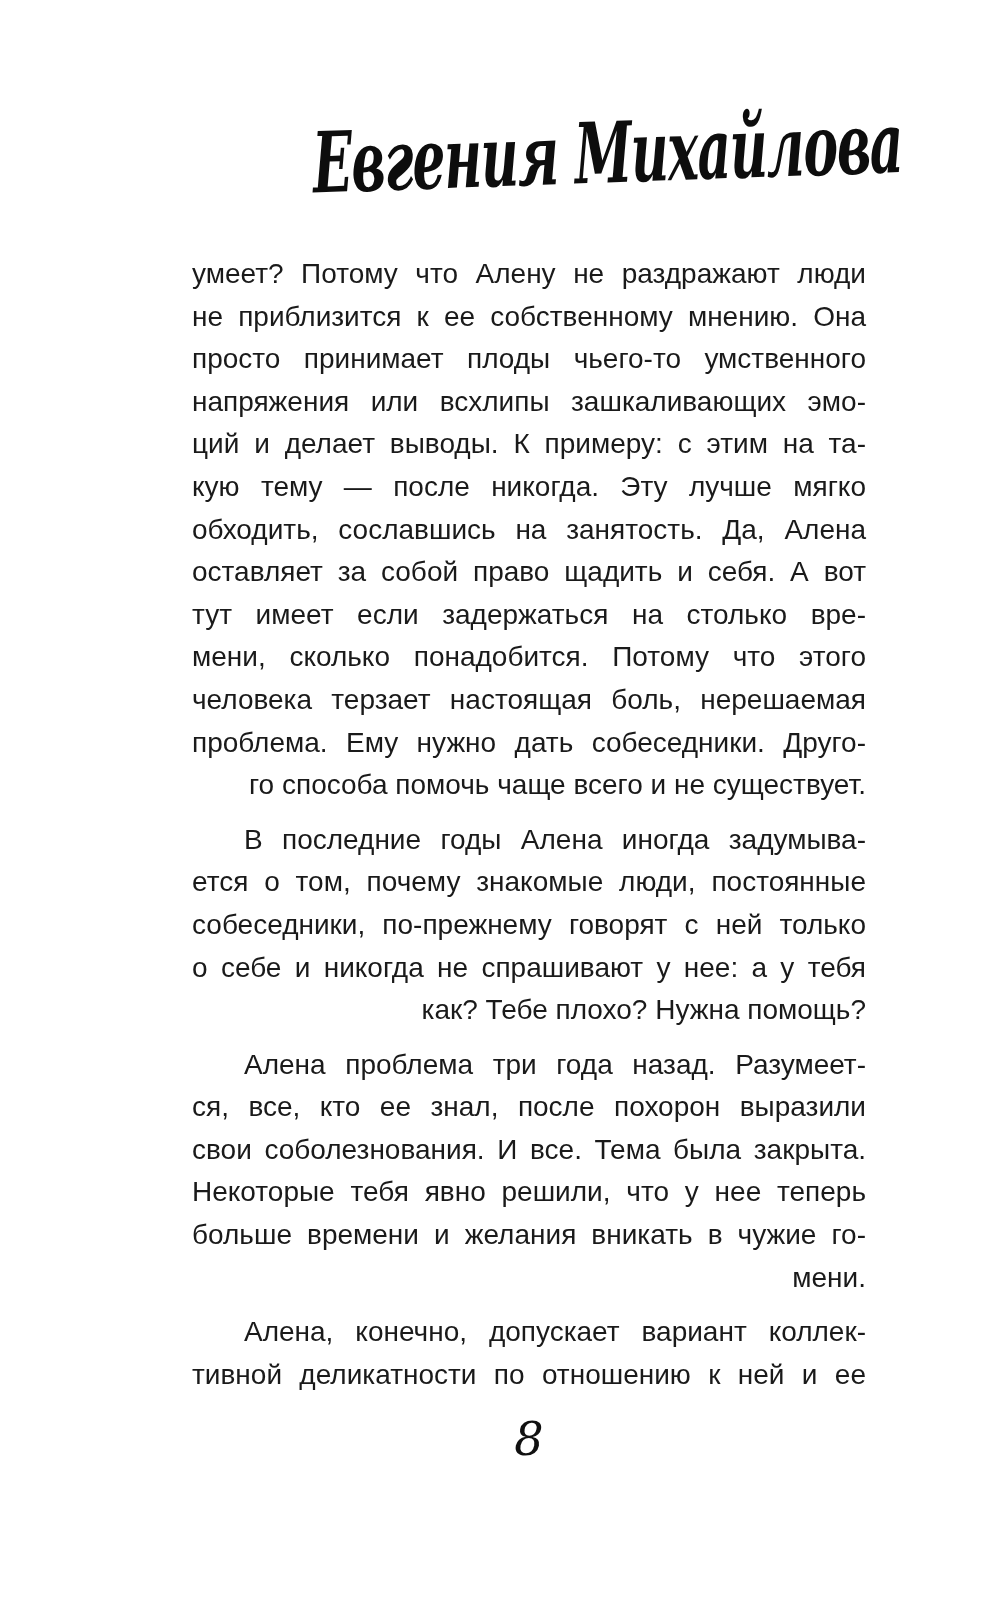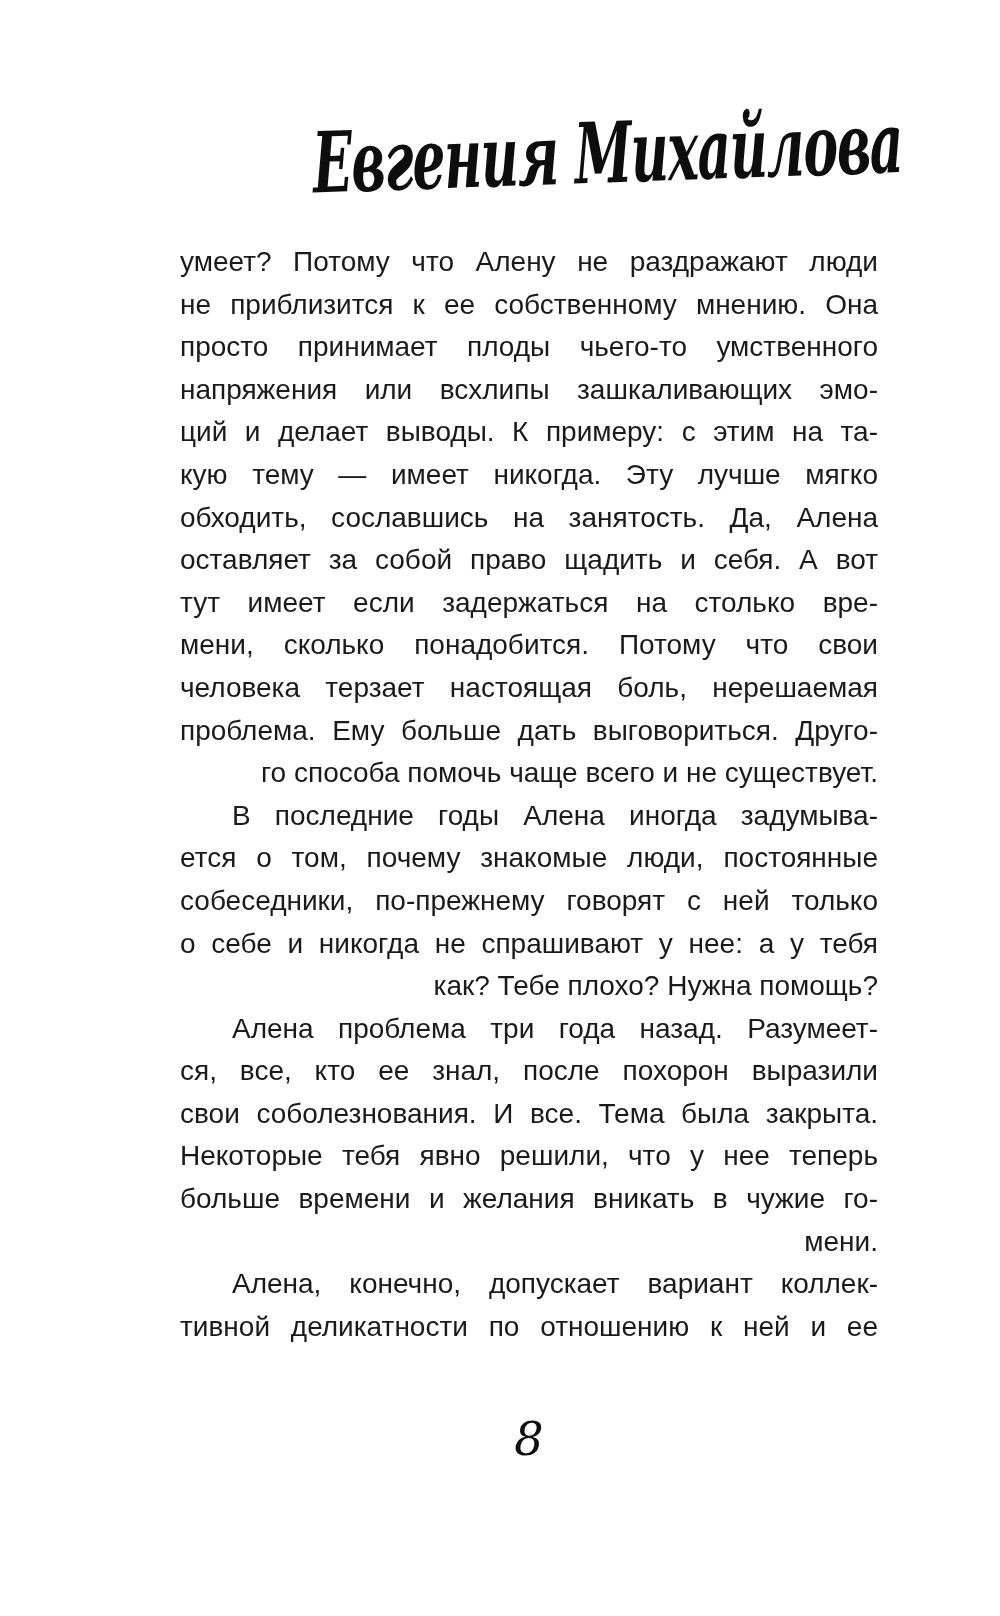--- a/index.html
+++ b/index.html
@@ -34,21 +34,21 @@
   
   .body-text {
     position: absolute;
     left: 180px;
     top: 241px;
     width: 698px;
     font-size: 28px;
     line-height: 42.6px;
     color: #1a1a1a;
   }
-  .paragraph { margin: 0; padding: 0; }
+  .paragraph { margin: 12px; padding: 0; }
   .line {
     text-align: justify;
     text-align-last: justify;
   }
   .line.lastline {
     text-align: right;
     text-align-last: auto;
   }
   .line.indent {
     text-indent: 52px;
@@ -73,27 +73,27 @@
 <div class="page">
   <div class="signature">Евгения Михайлова</div>
 
   <div class="body-text" id="body-text">
       <div class="paragraph">
         <div class="line">умеет? Потому что Алену не раздражают люди</div>
         <div class="line">не приблизится к ее собственному мнению. Она</div>
         <div class="line">просто принимает плоды чьего-то умственного</div>
         <div class="line">напряжения или всхлипы зашкаливающих эмо-</div>
         <div class="line">ций и делает выводы. К примеру: с этим на та-</div>
-        <div class="line">кую тему — имеет никогда. Эту лучше мягко</div>
+        <div class="line">кую тему — после никогда. Эту лучше мягко</div>
         <div class="line">обходить, сославшись на занятость. Да, Алена</div>
         <div class="line">оставляет за собой право щадить и себя. А вот</div>
         <div class="line">тут имеет если задержаться на столько вре-</div>
-        <div class="line">мени, сколько понадобится. Потому что свои</div>
+        <div class="line">мени, сколько понадобится. Потому что этого</div>
         <div class="line">человека терзает настоящая боль, нерешаемая</div>
-        <div class="line">проблема. Ему больше дать выговориться. Друго-</div>
+        <div class="line">проблема. Ему нужно дать собеседники. Друго-</div>
         <div class="line lastline">го способа помочь чаще всего и не существует.</div>
       </div>
       <div class="paragraph">
         <div class="line indent">В последние годы Алена иногда задумыва-</div>
         <div class="line">ется о том, почему знакомые люди, постоянные</div>
         <div class="line">собеседники, по-прежнему говорят с ней только</div>
         <div class="line">о себе и никогда не спрашивают у нее: а у тебя</div>
         <div class="line lastline">как? Тебе плохо? Нужна помощь?</div>
       </div>
       <div class="paragraph">

